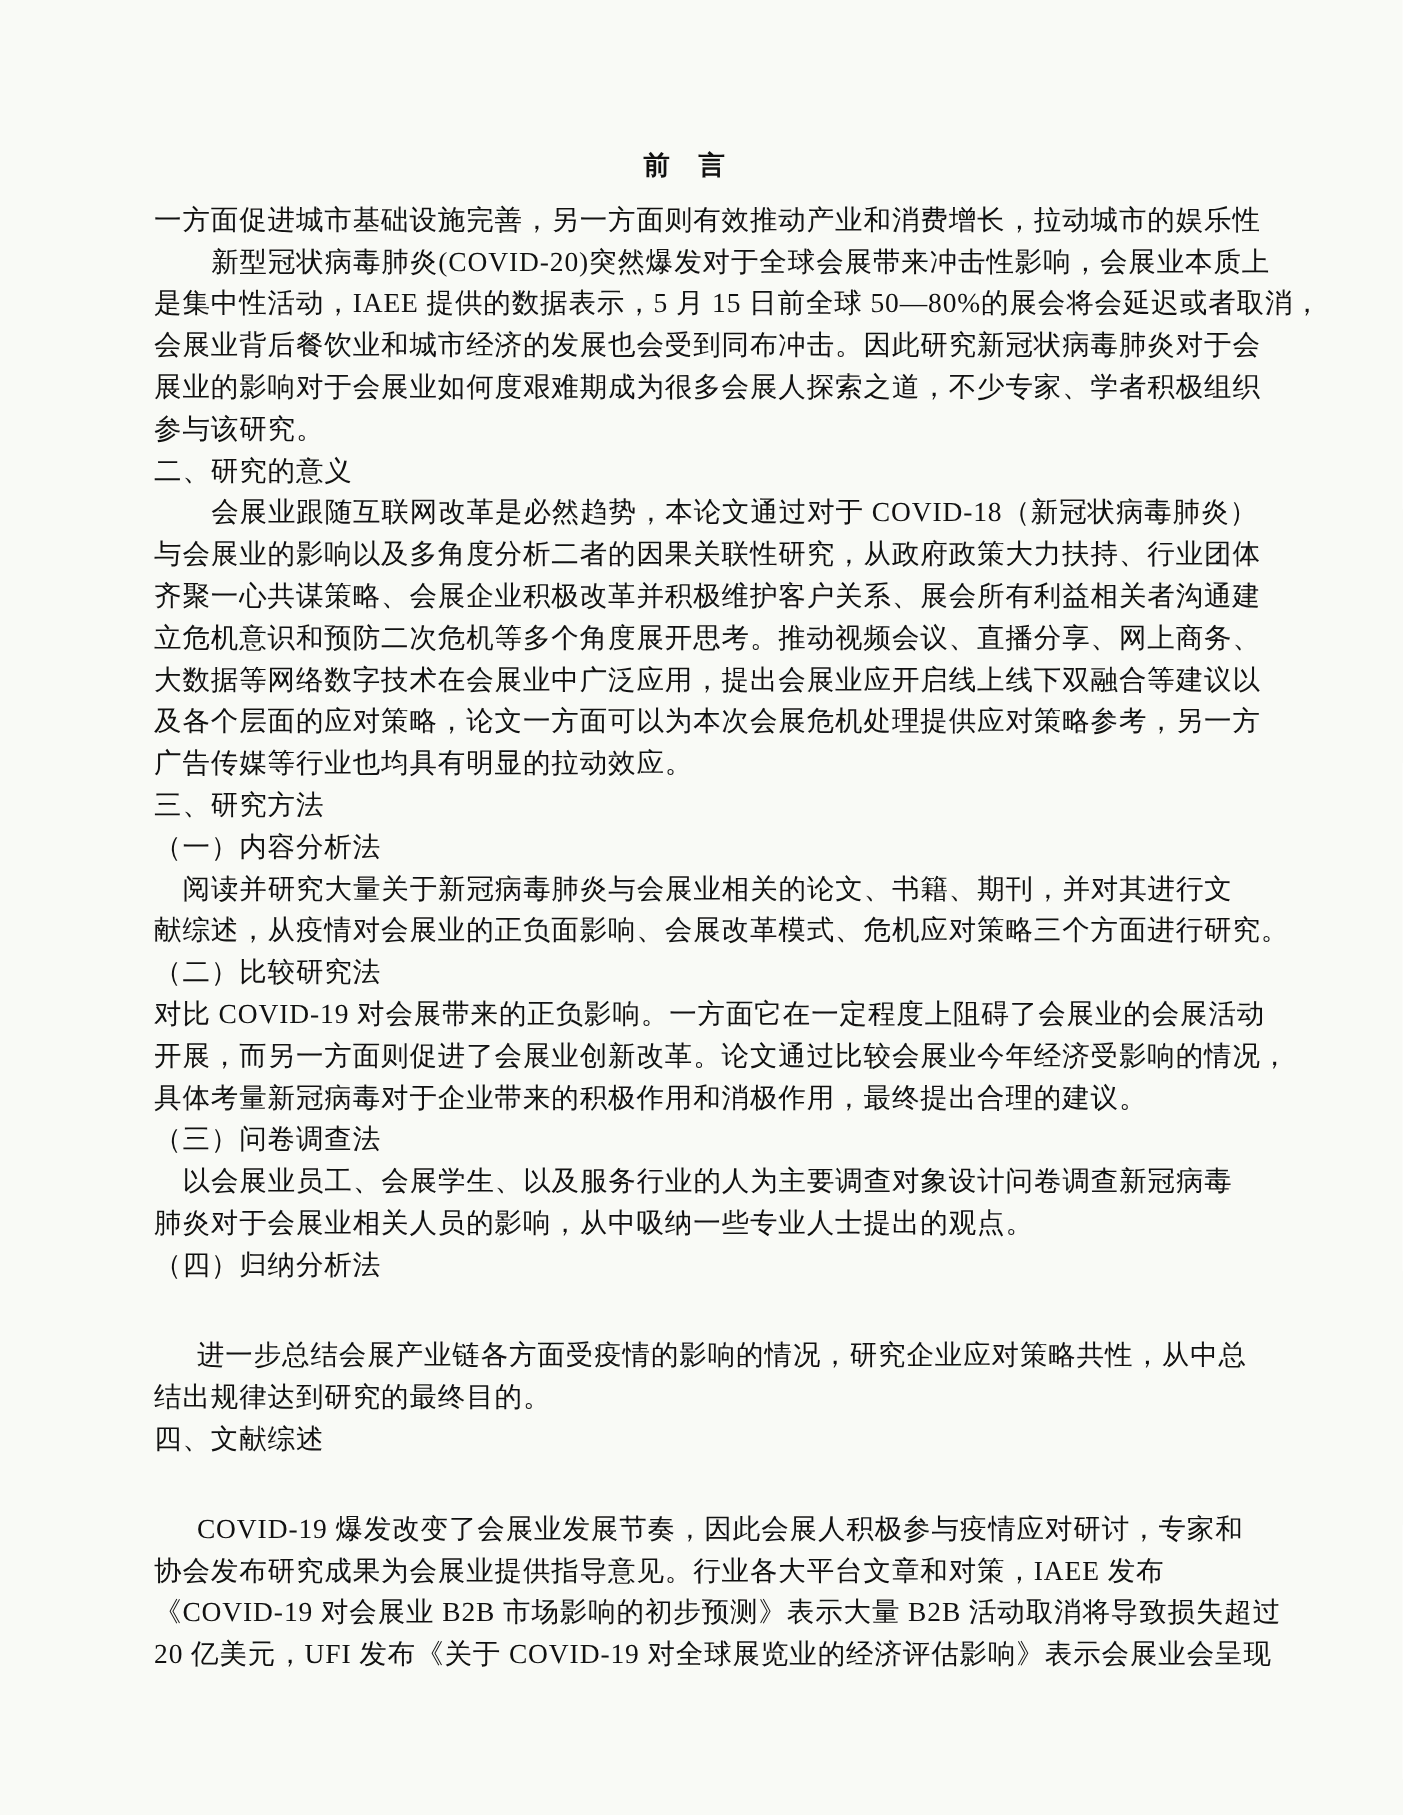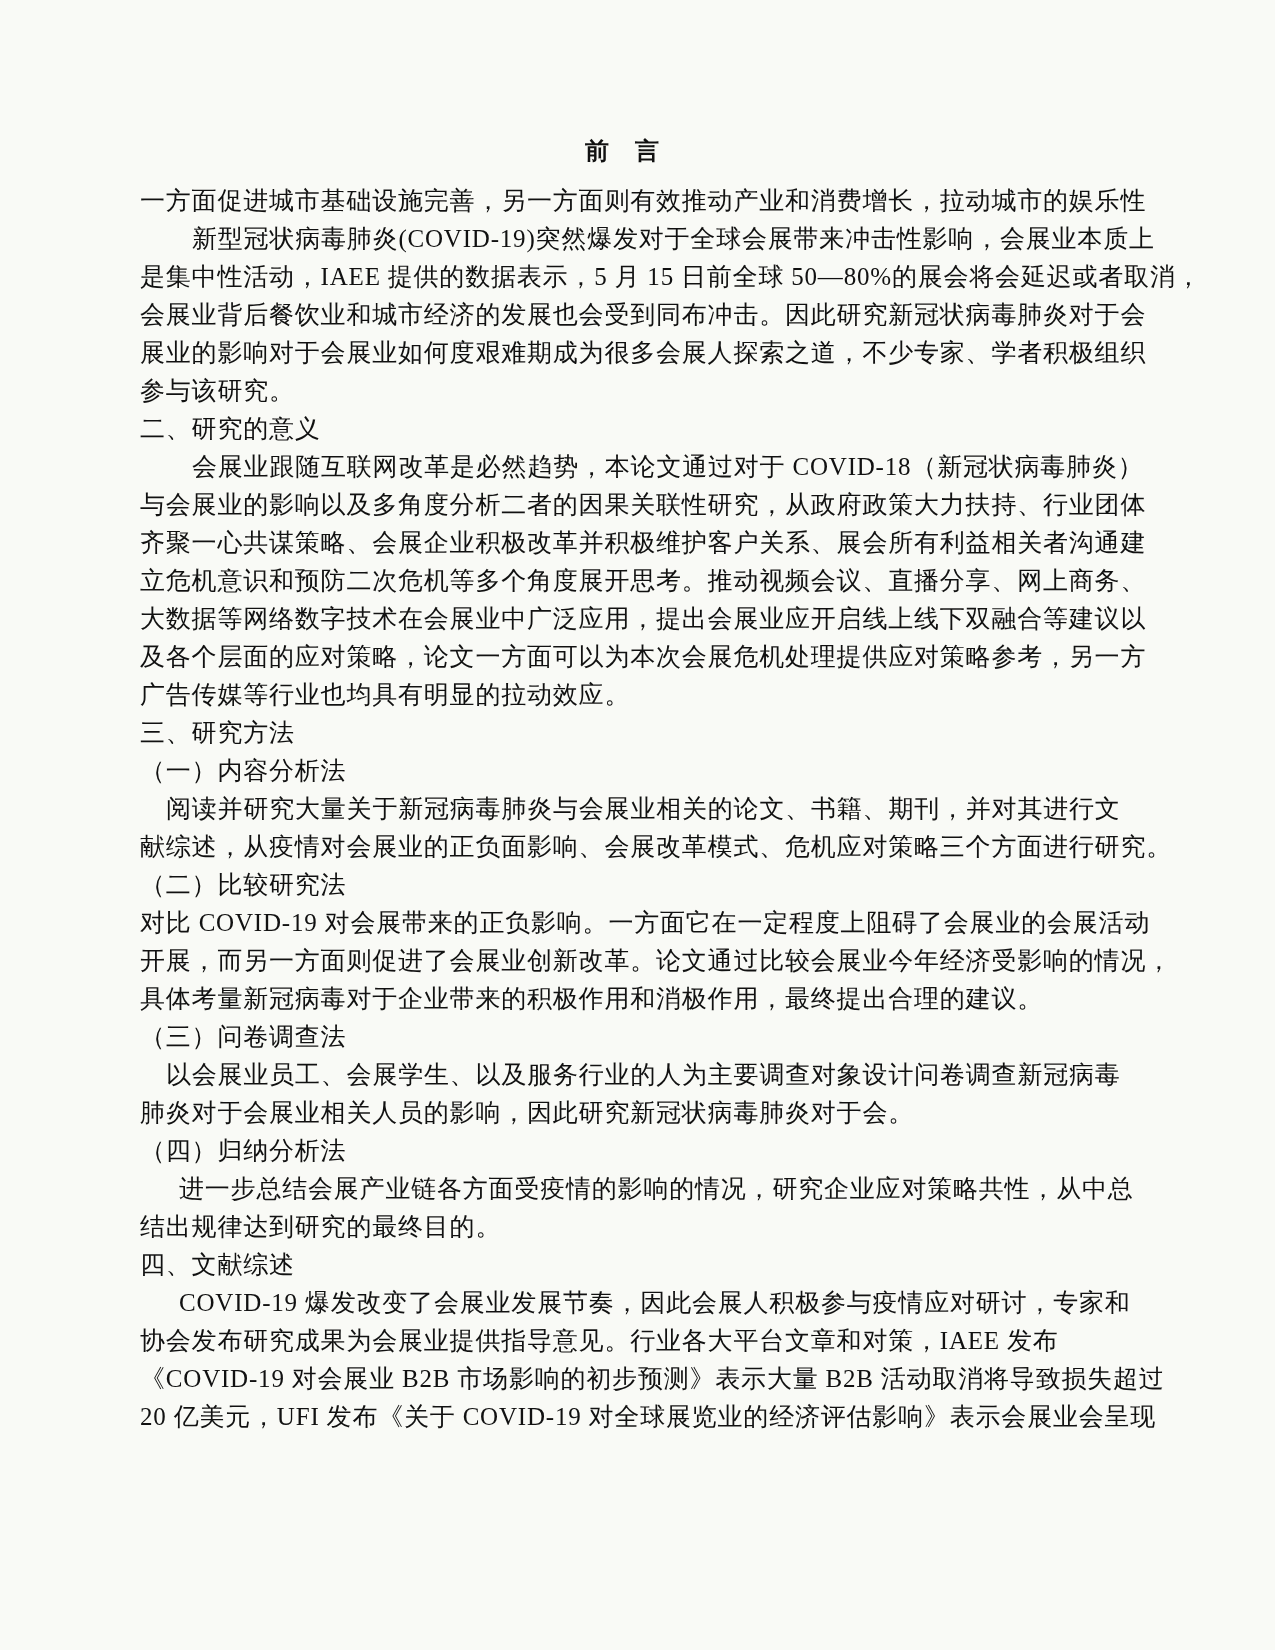--- a/index.html
+++ b/index.html
@@ -29,32 +29,32 @@
   }
   .lines{}
   .line{
     font-size:25px;
     line-height:38px;
     letter-spacing:0.8px;
     white-space:nowrap;
   }
   .ind0{margin-left:0;}
   .ind1{margin-left:26px;}
-  .ind1_5{margin-left:39px;}
+  .ind1_5{margin-left:39px;margin-top:44px;}
   .ind2{margin-left:52px;}
 </style>
 </head>
 <body>
 
 <div class="page" style="background: rgb(249, 250, 246); color: rgb(17, 17, 17);">
   <div class="doc">
     <h1 class="title">前　言</h1>
     <div class="lines">
         <div class="line ind0">一方面促进城市基础设施完善，另一方面则有效推动产业和消费增长，拉动城市的娱乐性</div>
-        <div class="line ind2">新型冠状病毒肺炎(COVID-19)突然爆发对于全球会展带来冲击性影响，会展业本质上</div>
+        <div class="line ind2">新型冠状病毒肺炎(COVID-20)突然爆发对于全球会展带来冲击性影响，会展业本质上</div>
         <div class="line ind0">是集中性活动，IAEE 提供的数据表示，5 月 15 日前全球 50—80%的展会将会延迟或者取消，</div>
         <div class="line ind0">会展业背后餐饮业和城市经济的发展也会受到同布冲击。因此研究新冠状病毒肺炎对于会</div>
         <div class="line ind0">展业的影响对于会展业如何度艰难期成为很多会展人探索之道，不少专家、学者积极组织</div>
         <div class="line ind0">参与该研究。</div>
         <div class="line ind0">二、研究的意义</div>
         <div class="line ind2">会展业跟随互联网改革是必然趋势，本论文通过对于 COVID-18（新冠状病毒肺炎）</div>
         <div class="line ind0">与会展业的影响以及多角度分析二者的因果关联性研究，从政府政策大力扶持、行业团体</div>
         <div class="line ind0">齐聚一心共谋策略、会展企业积极改革并积极维护客户关系、展会所有利益相关者沟通建</div>
         <div class="line ind0">立危机意识和预防二次危机等多个角度展开思考。推动视频会议、直播分享、网上商务、</div>
         <div class="line ind0">大数据等网络数字技术在会展业中广泛应用，提出会展业应开启线上线下双融合等建议以</div>
@@ -63,21 +63,21 @@
         <div class="line ind0">三、研究方法</div>
         <div class="line ind0">（一）内容分析法</div>
         <div class="line ind1">阅读并研究大量关于新冠病毒肺炎与会展业相关的论文、书籍、期刊，并对其进行文</div>
         <div class="line ind0">献综述，从疫情对会展业的正负面影响、会展改革模式、危机应对策略三个方面进行研究。</div>
         <div class="line ind0">（二）比较研究法</div>
         <div class="line ind0">对比 COVID-19 对会展带来的正负影响。一方面它在一定程度上阻碍了会展业的会展活动</div>
         <div class="line ind0">开展，而另一方面则促进了会展业创新改革。论文通过比较会展业今年经济受影响的情况，</div>
         <div class="line ind0">具体考量新冠病毒对于企业带来的积极作用和消极作用，最终提出合理的建议。</div>
         <div class="line ind0">（三）问卷调查法</div>
         <div class="line ind1">以会展业员工、会展学生、以及服务行业的人为主要调查对象设计问卷调查新冠病毒</div>
-        <div class="line ind0">肺炎对于会展业相关人员的影响，因此研究新冠状病毒肺炎对于会。</div>
+        <div class="line ind0">肺炎对于会展业相关人员的影响，从中吸纳一些专业人士提出的观点。</div>
         <div class="line ind0">（四）归纳分析法</div>
         <div class="line ind1_5">进一步总结会展产业链各方面受疫情的影响的情况，研究企业应对策略共性，从中总</div>
         <div class="line ind0">结出规律达到研究的最终目的。</div>
         <div class="line ind0">四、文献综述</div>
         <div class="line ind1_5">COVID-19 爆发改变了会展业发展节奏，因此会展人积极参与疫情应对研讨，专家和</div>
         <div class="line ind0">协会发布研究成果为会展业提供指导意见。行业各大平台文章和对策，IAEE 发布</div>
         <div class="line ind0">《COVID-19 对会展业 B2B 市场影响的初步预测》表示大量 B2B 活动取消将导致损失超过</div>
         <div class="line ind0">20 亿美元，UFI 发布《关于 COVID-19 对全球展览业的经济评估影响》表示会展业会呈现</div>
       </div>
   </div>

